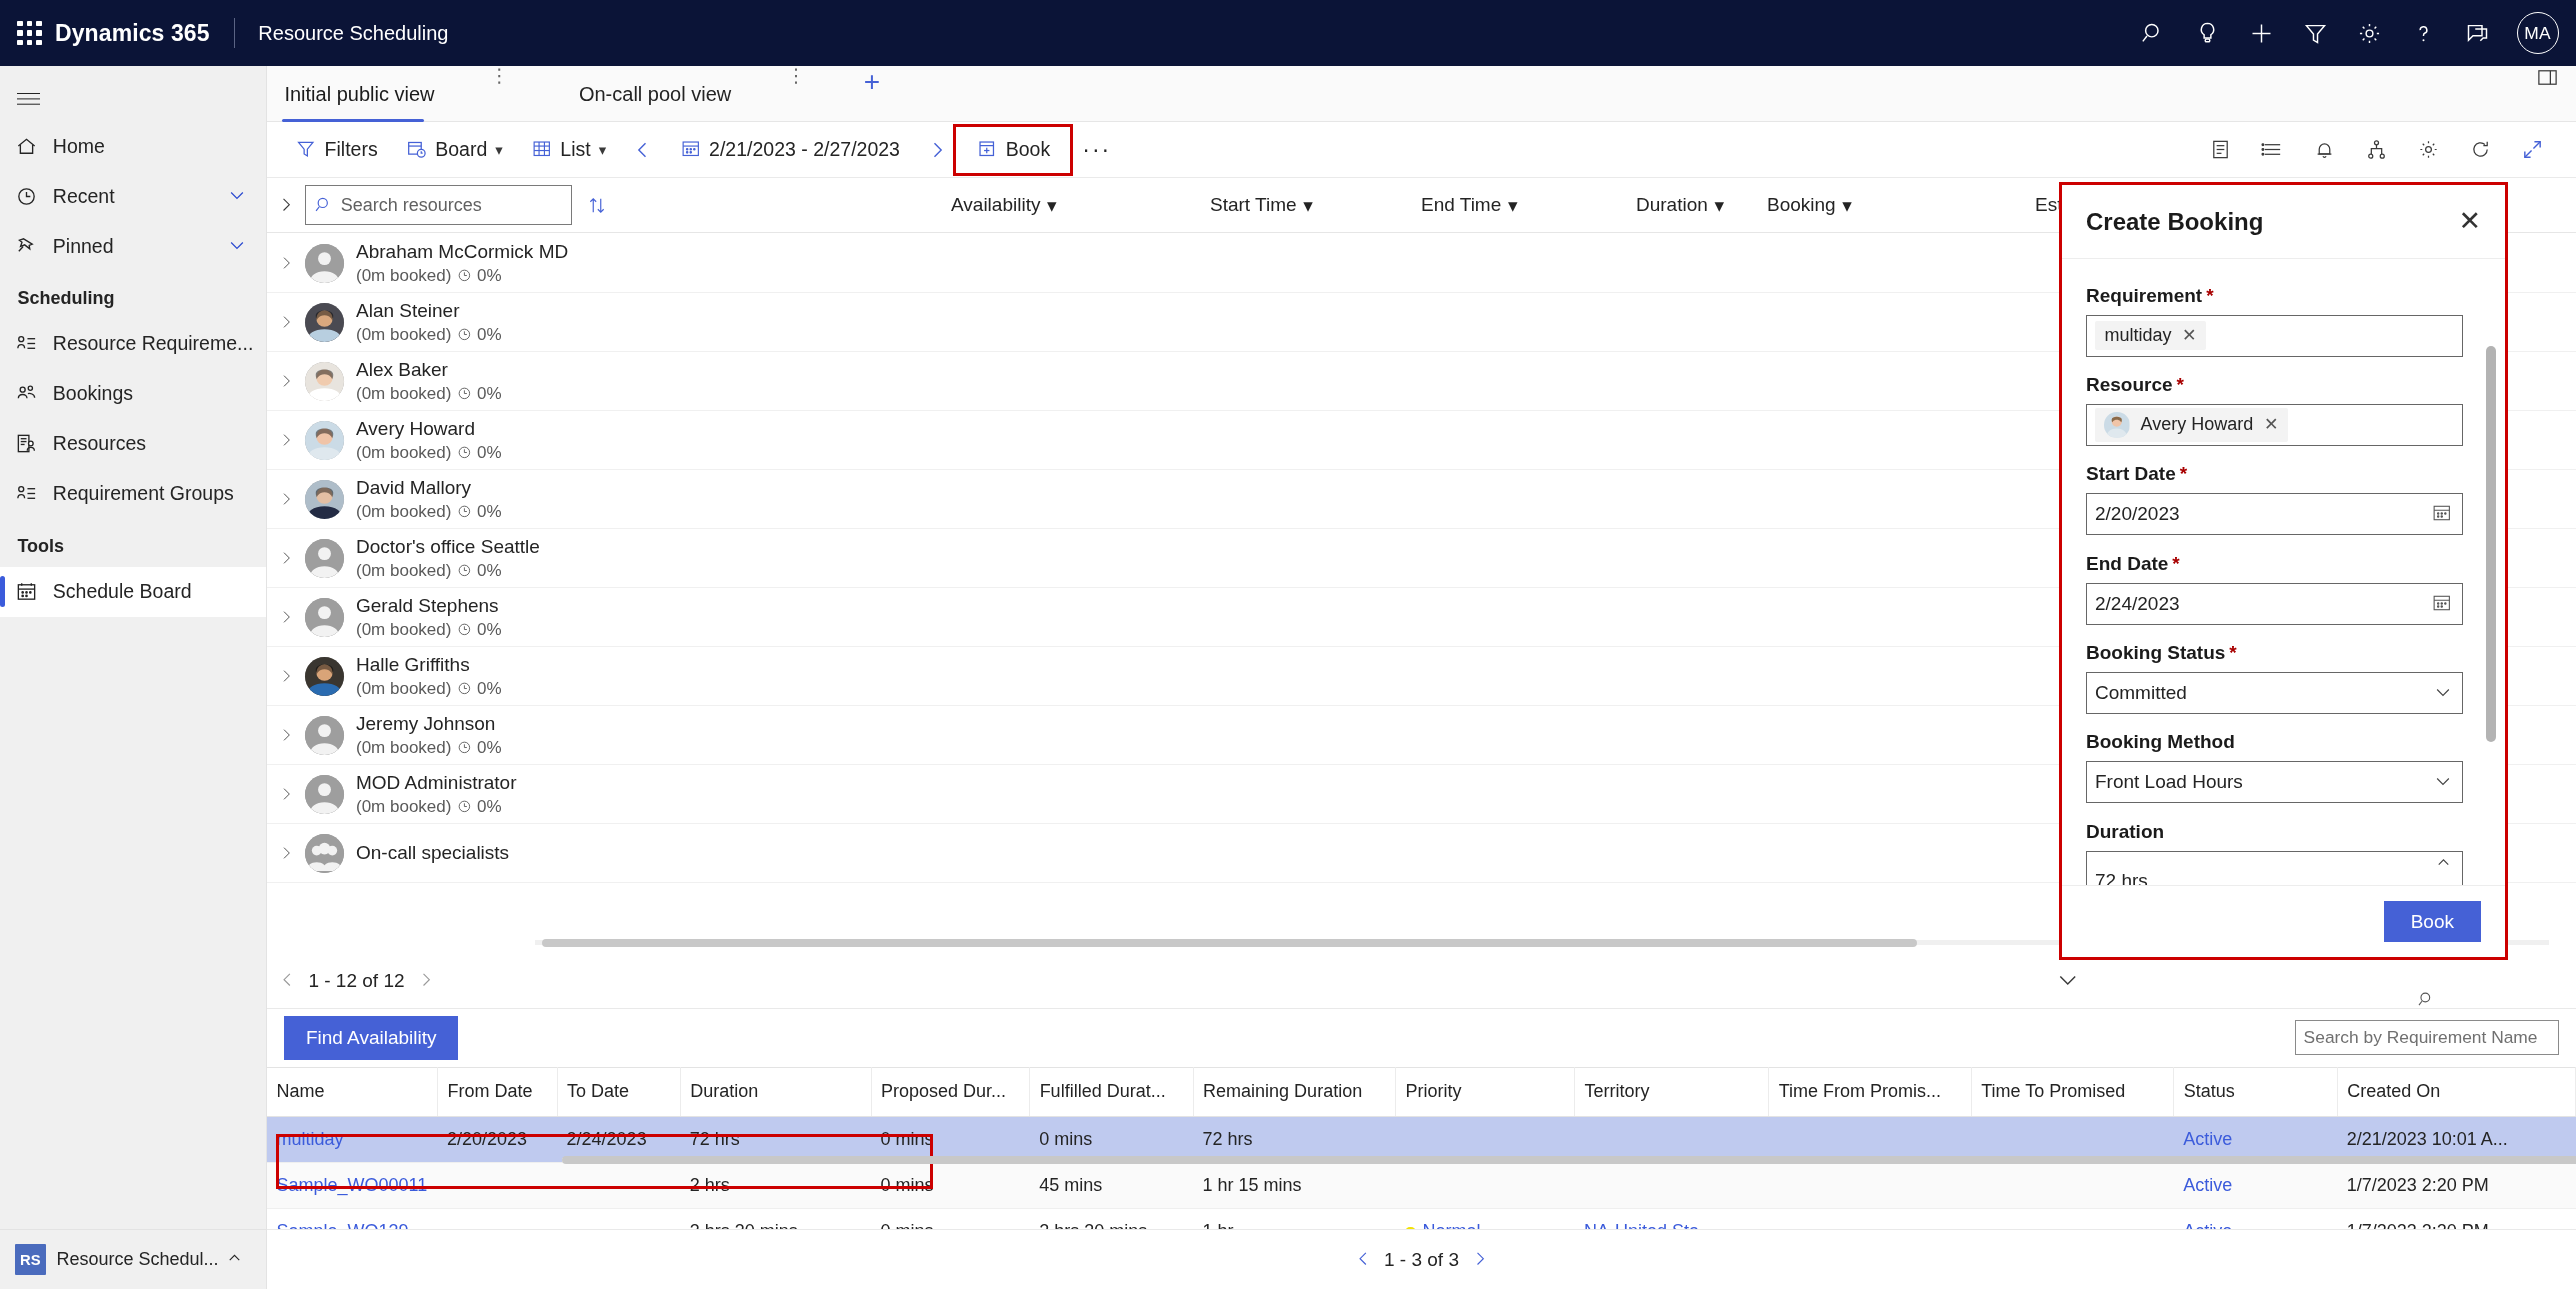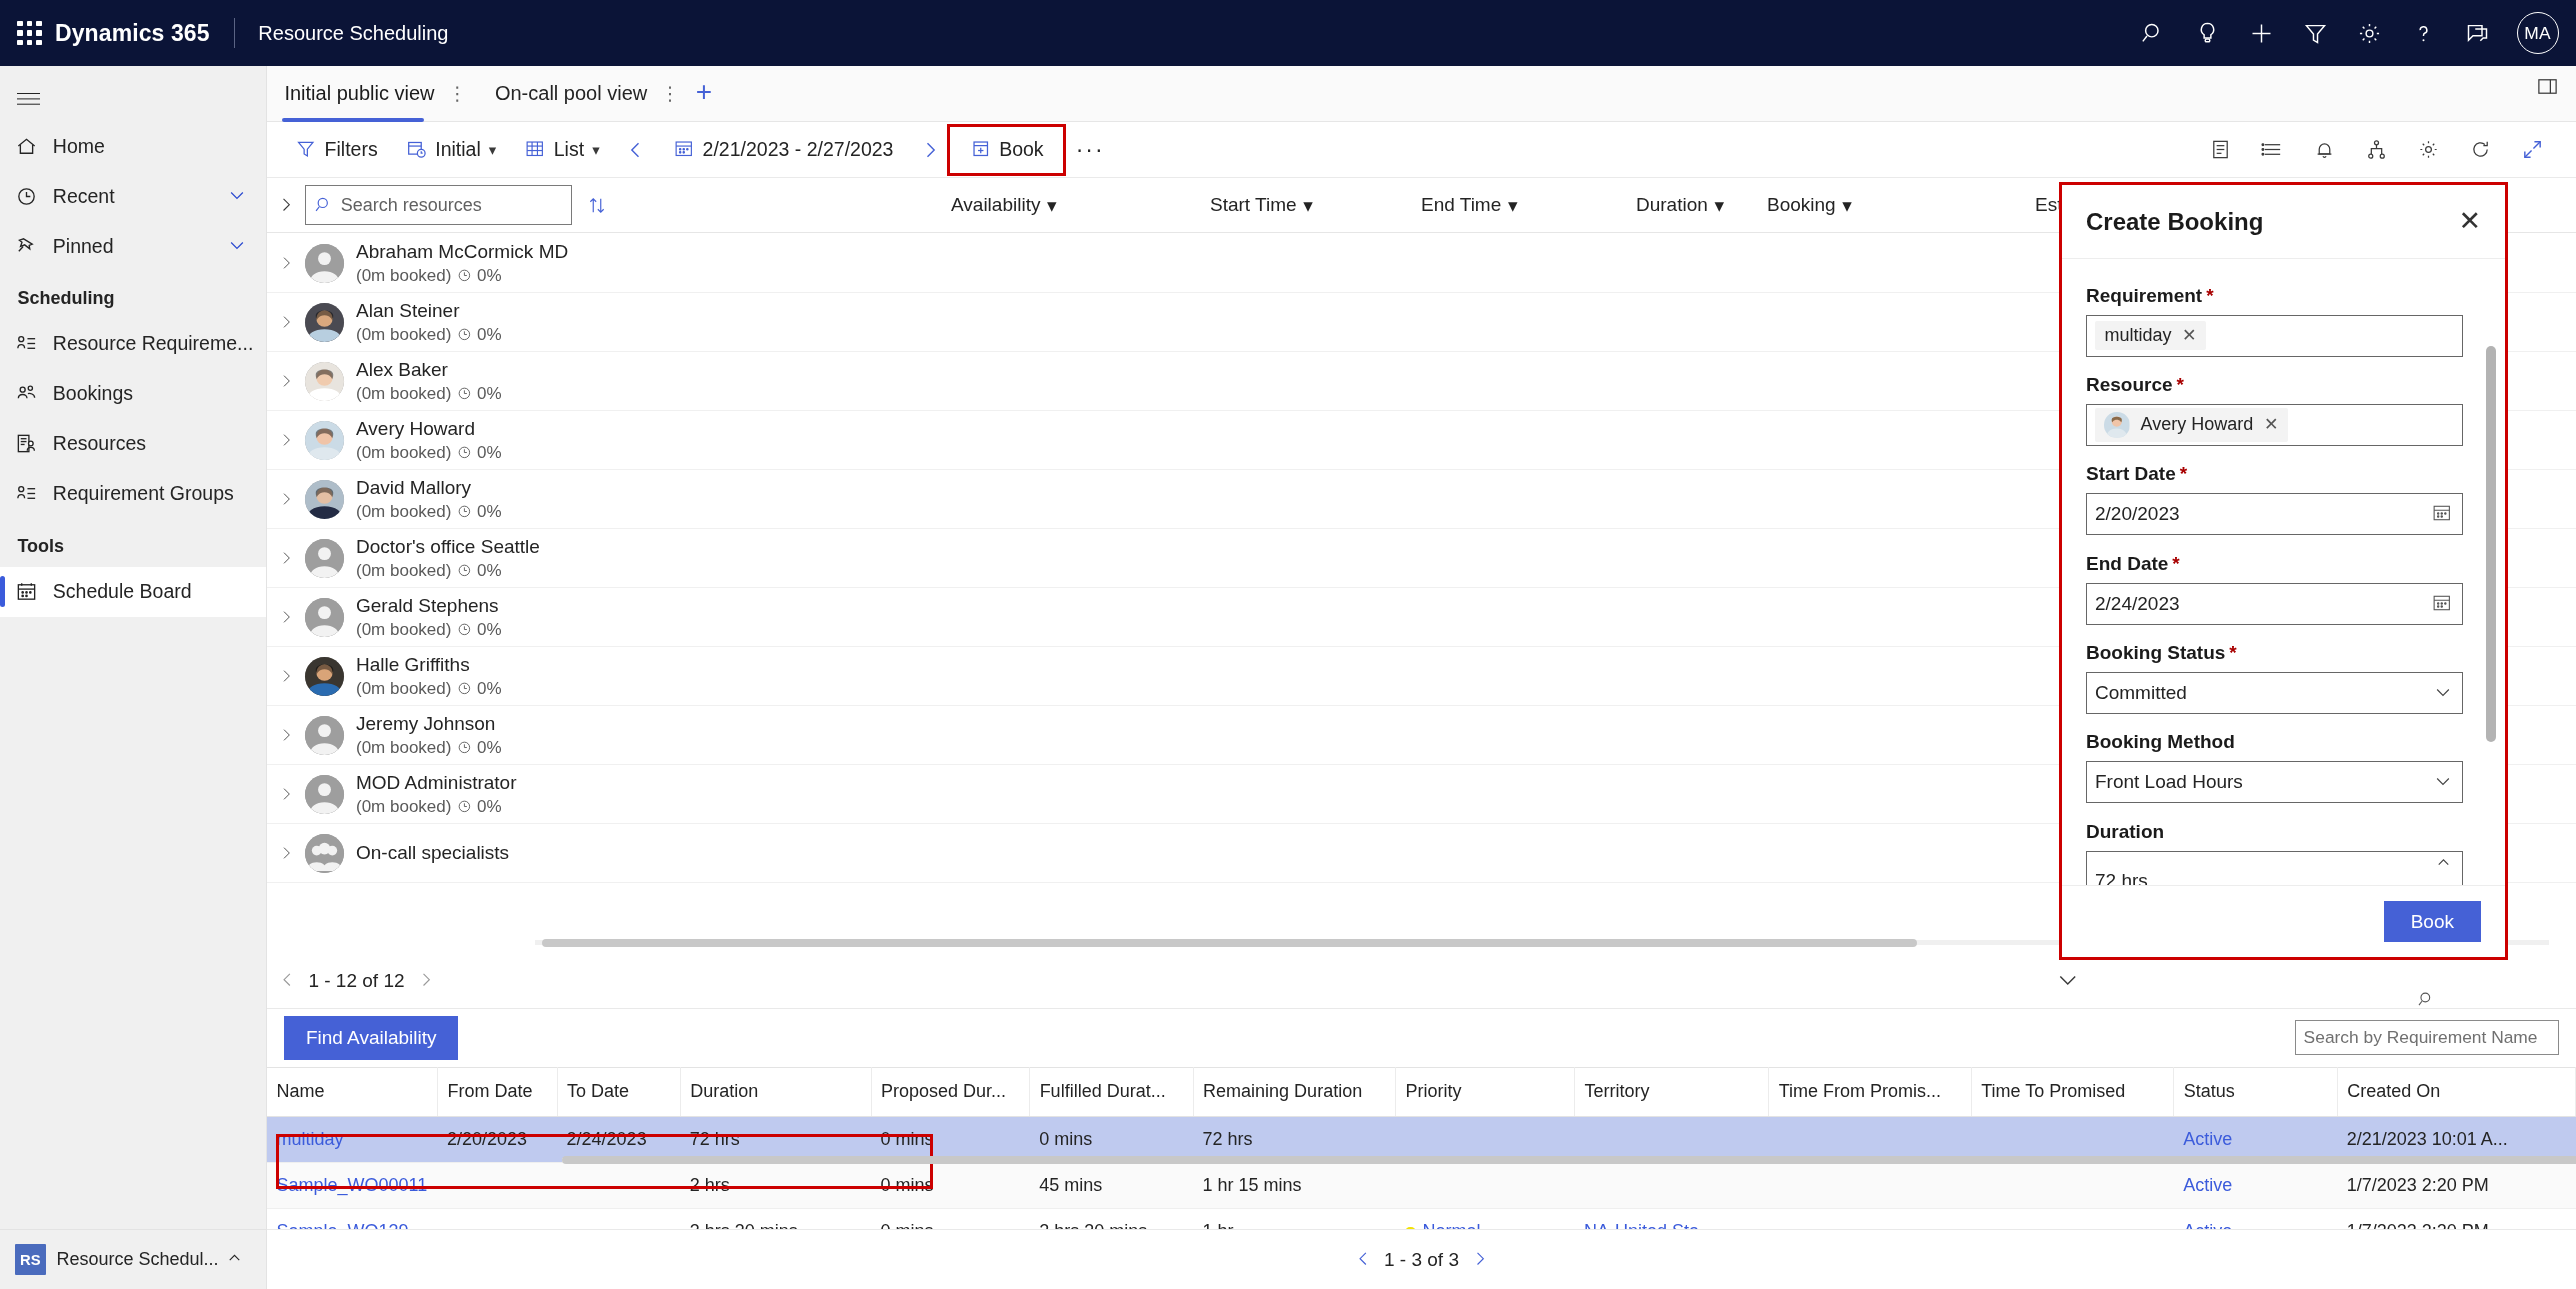--- a/index.html
+++ b/index.html
@@ -57,21 +57,21 @@
     display: flex; align-items: center; padding-left: 14.8px; cursor: pointer;
   }
   .rs-badge { width: 31px; height: 31px; background: #4a6bbd; color: #fff; border-radius: 1px;
               display:flex; align-items:center; justify-content:center; font-size: 14.8px; font-weight: 600; }
   .appswitch .lbl { font-size: 18px; color: #242424; margin-left: 10.7px; white-space: nowrap; }
 
   
   .main { position: absolute; left: 267px; top: 66px; right: 0; bottom: 0; background: #fff; }
 
   
-  .tabbar { height: 56px; background: #fafafa; display: flex; align-items: center; border-bottom: 0.7px solid #e6e6e6; }
+  .tabbar { height: 56px; background: #fafafa; display: flex; align-items: flex-start; border-bottom: 0.7px solid #e6e6e6; gap: 42px; }
   .tab { display: flex; align-items: center; height: 56px; padding: 0 6.7px 0 17.4px; cursor: pointer; }
   .tab .tlabel { font-size: 20px; color: #242424; }
   .tab.sel { position: relative; }
   .tab.sel .tlabel { color: #1b1b1b; }
   .tab.sel::after { content: ""; position: absolute; left: 14.8px; right: 17.4px; bottom: 0; height: 3.4px; background: #4561d6; border-radius: 2px; }
   .tdots { font-size: 19px; color: #666; margin: 0 10.7px 0 6.7px; letter-spacing: 0; cursor: pointer; line-height: 1; }
   .tabplus { font-size: 28px; color: #4561d6; padding: 0 14.8px 4px 5.4px; cursor: pointer; font-weight: 300; }
   .tabbar-right { margin-left: auto; padding: 0 17.4px 12px 0; display: flex; align-items: center; }
 
   
@@ -402,21 +402,21 @@
 
     <div class="cmd">
       <span>
         <svg width="21.5" height="21.5" viewBox="0 0 24 24" fill="none" stroke="#4561d6" stroke-width="1.4">
             <rect x="3" y="5" width="14" height="13"></rect>
             <line x1="3" y1="9" x2="17" y2="9"></line>
             <circle cx="17" cy="17" r="4.3" fill="#fff"></circle>
             <path d="M17 14.8V17h1.6"></path>
           </svg>
       </span>
-      <span class="clabel">Initial</span>
+      <span class="clabel">Board</span>
       <span class="chev">▾</span>
     </div>
 
     <div class="cmd">
       <span>
         <svg width="21.5" height="21.5" viewBox="0 0 24 24" fill="none" stroke="#4561d6" stroke-width="1.3">
             <rect x="3.5" y="4.5" width="17" height="15"></rect>
             <line x1="3.5" y1="9" x2="20.5" y2="9"></line>
             <line x1="3.5" y1="14" x2="20.5" y2="14"></line>
             <line x1="9" y1="4.5" x2="9" y2="19.5"></line>

